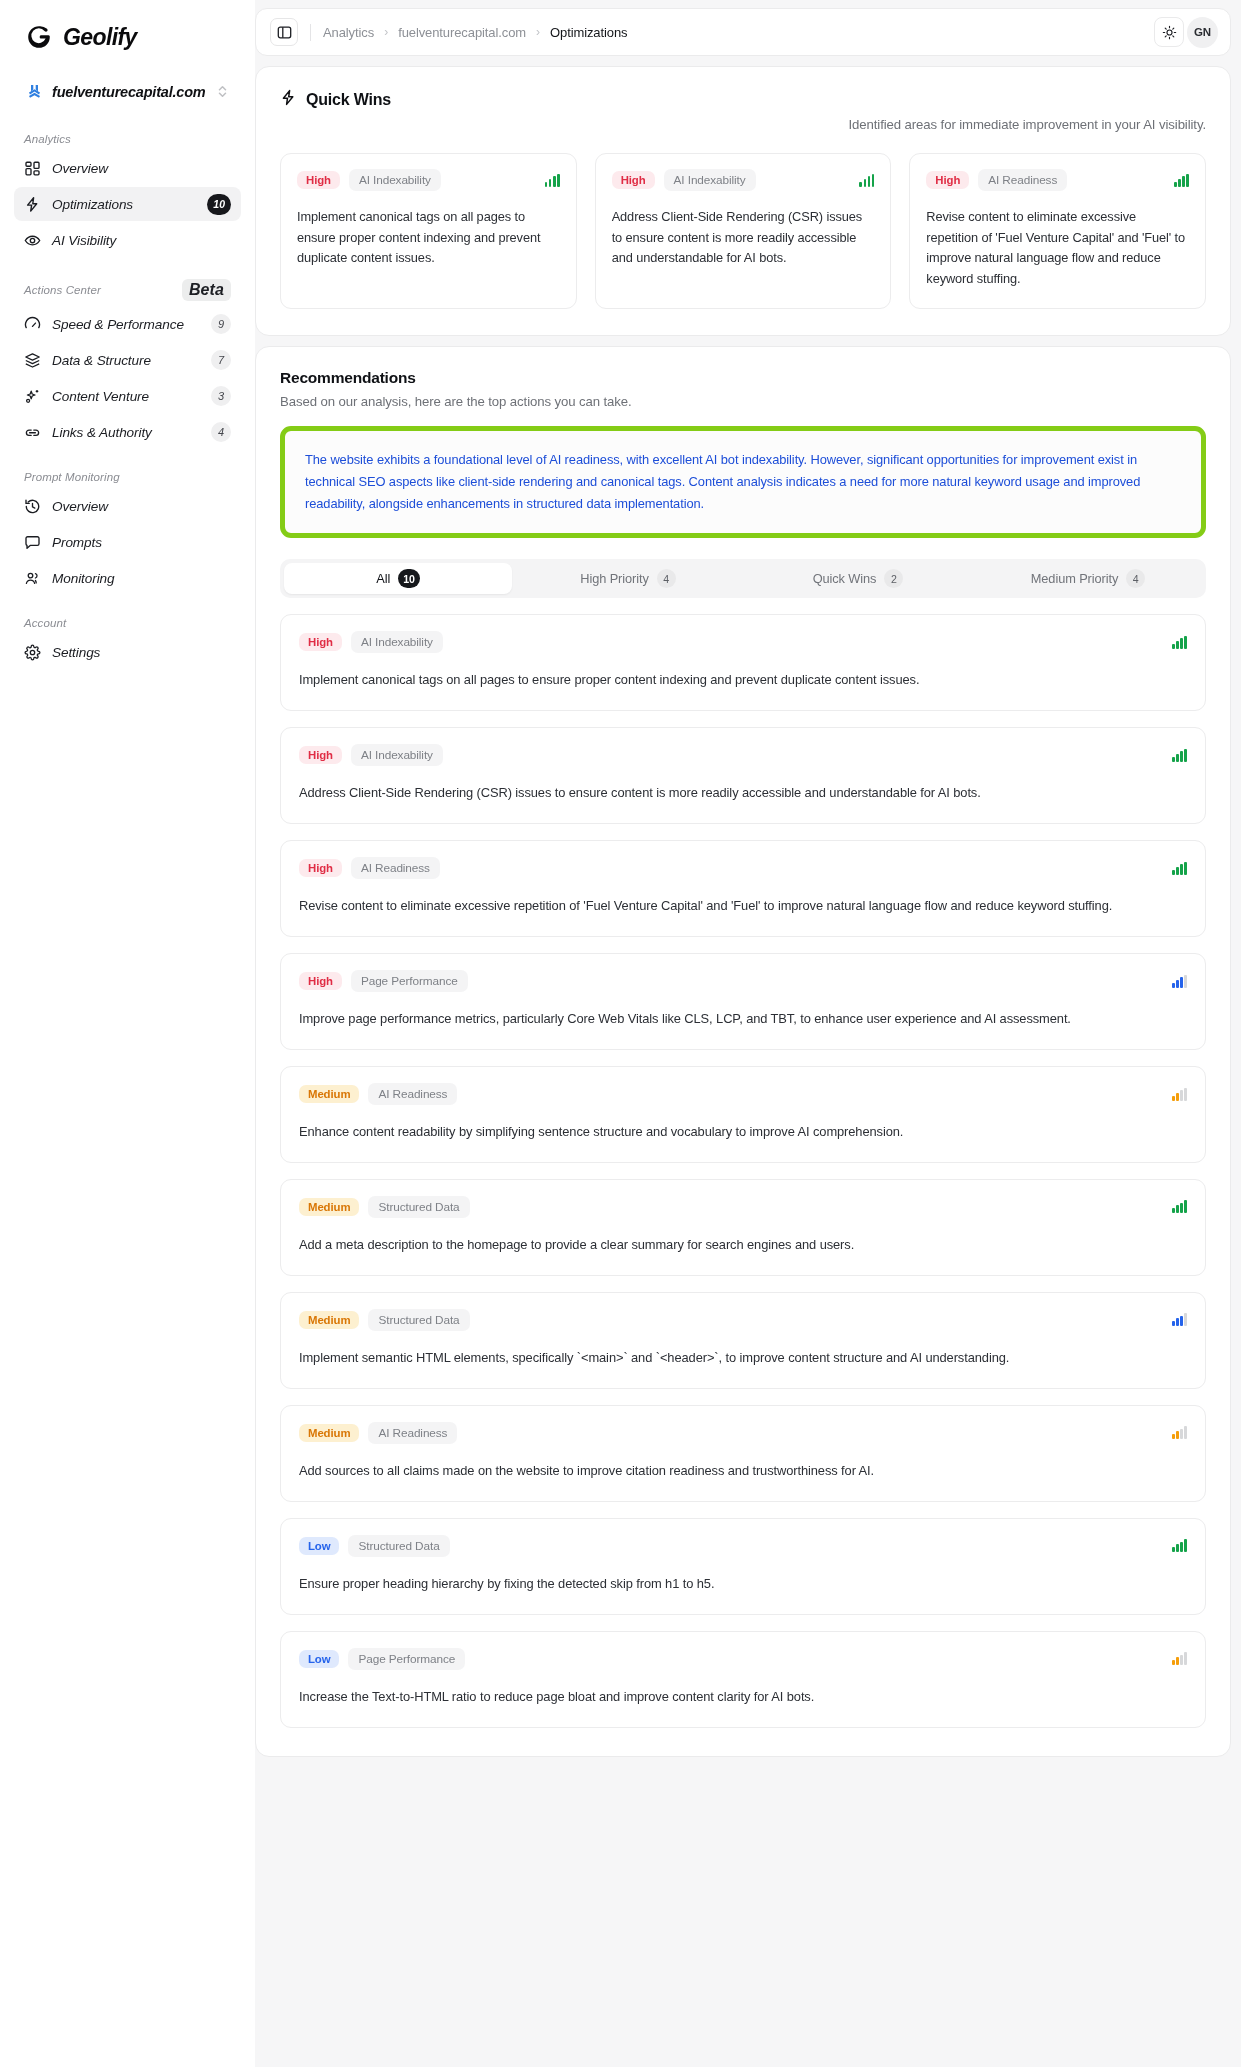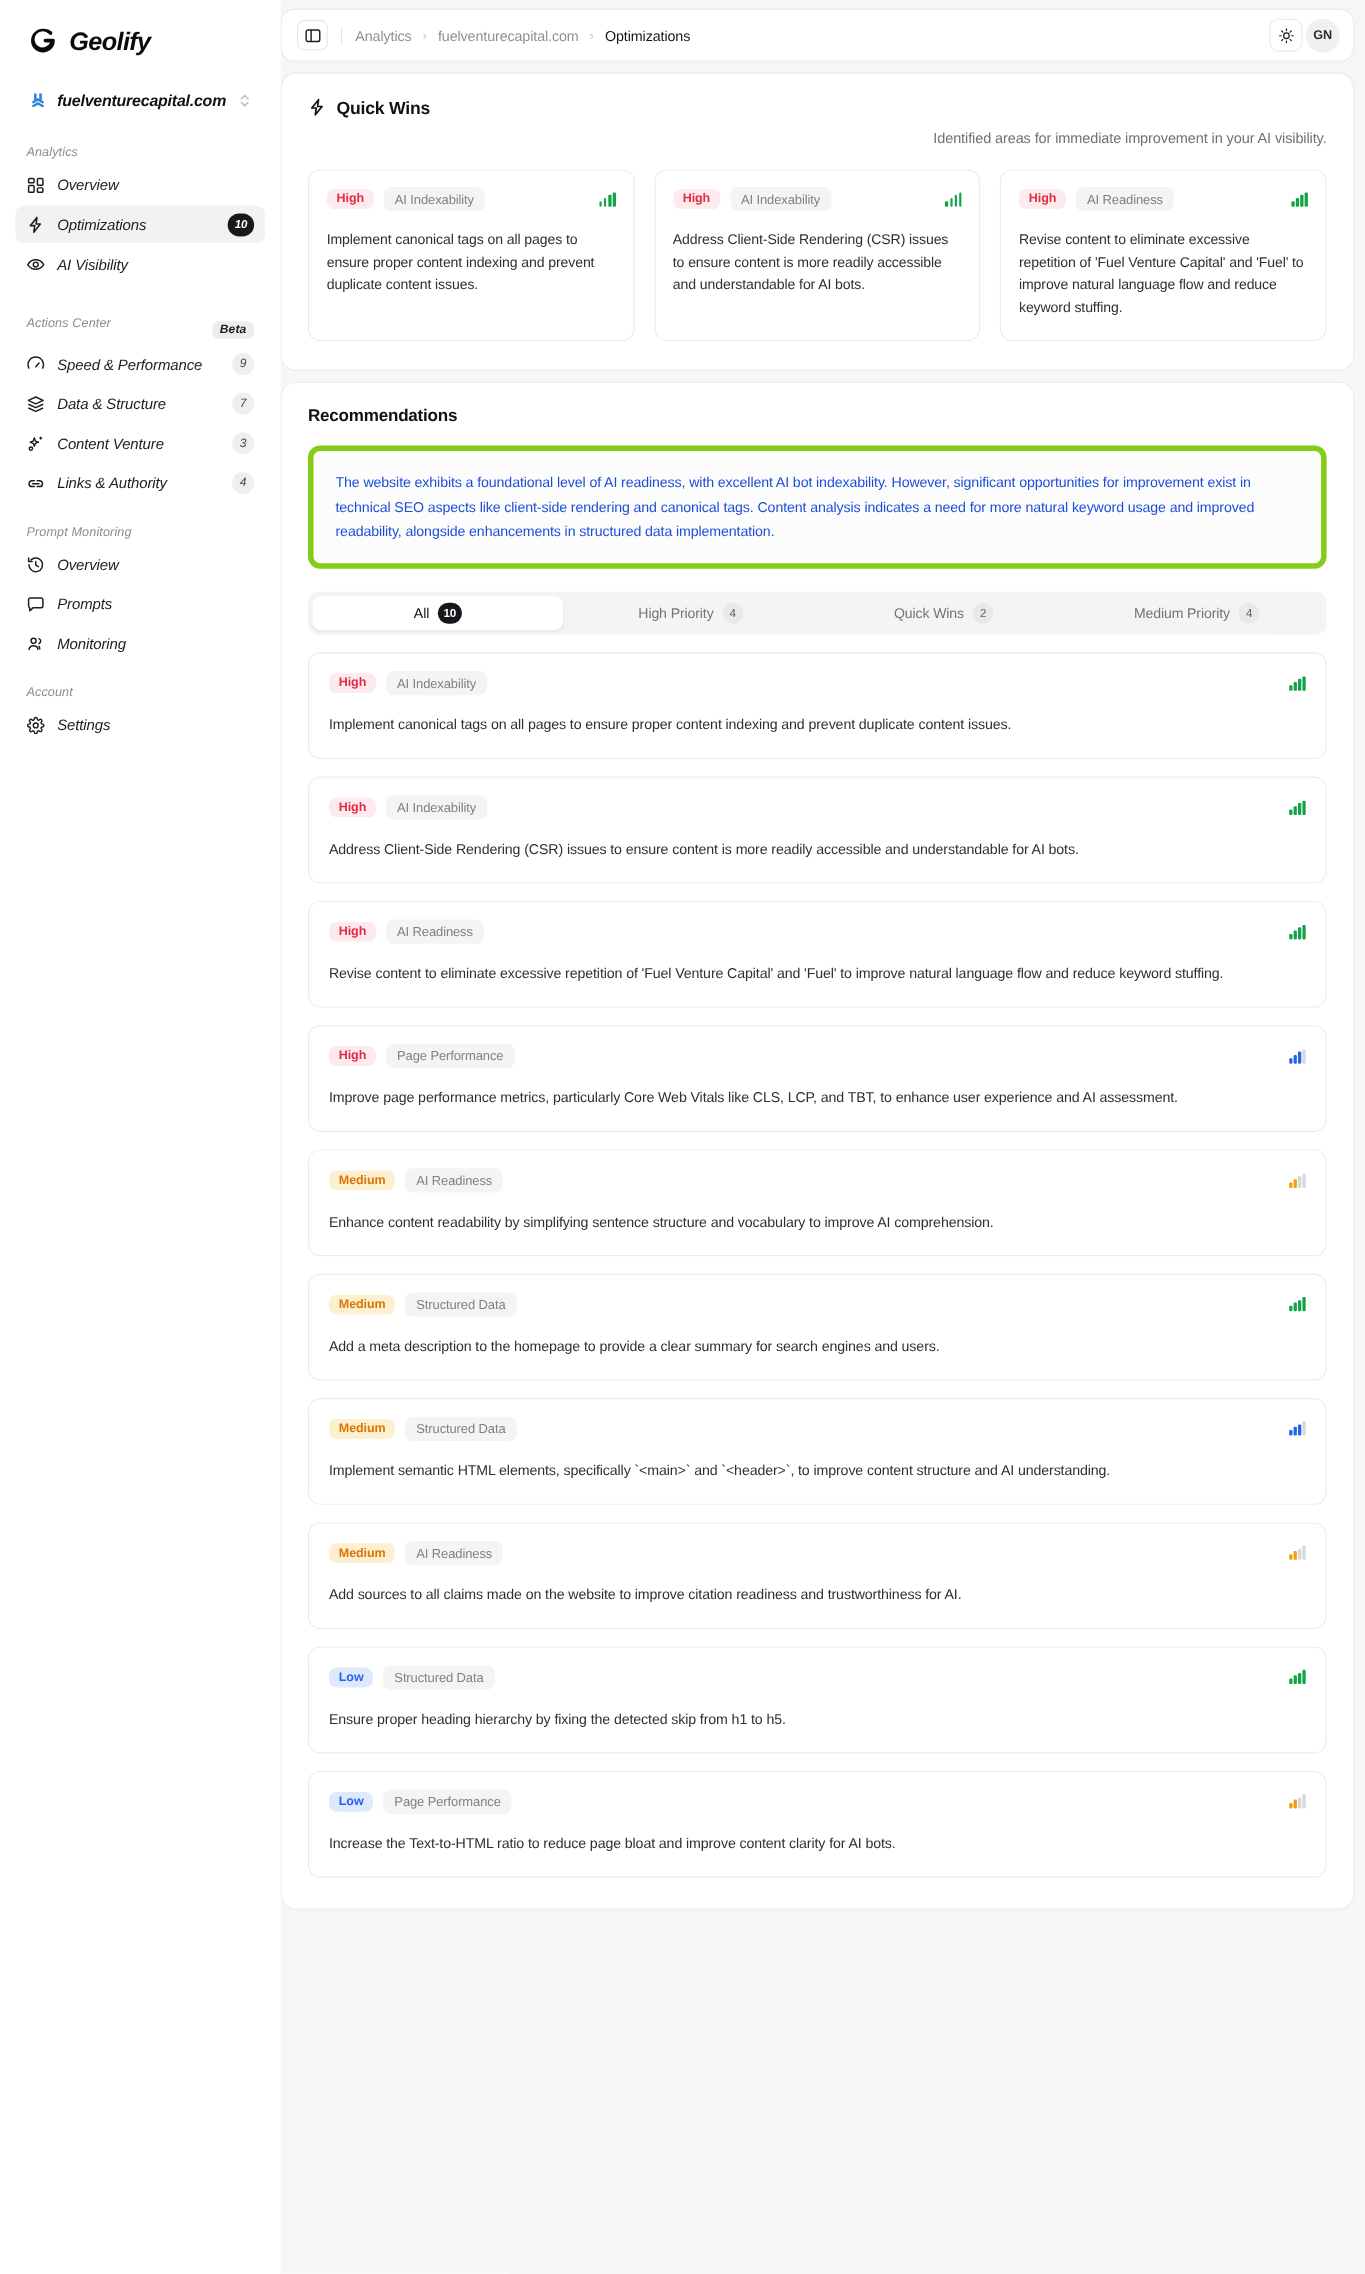--- a/index.html
+++ b/index.html
@@ -46,22 +46,22 @@
   .chev-ud { width: 13px; height: 15px; opacity: .55; }
 
   .nav-section { margin-top: 22px; }
   .nav-section:first-of-type { margin-top: 26px; }
   .section-label {
     display: flex; align-items: center; justify-content: space-between;
     font-size: 11.5px; color: #8b8d93; padding: 0 10px 6px 10px;
     letter-spacing: .1px;
   }
   .beta-pill {
-    font-size: 11px; font-weight: bold; color: #1d1f24;
-    background: #eceded; border-radius: 6px; padding: 2px 7px; margin-top: 13px;
+    font-size: 16px; font-weight: bold; color: #1d1f24;
+    background: #eceded; border-radius: 6px; padding: 2px 7px;
   }
   .nav-item {
     display: flex; align-items: center; gap: 11px;
     height: 34px; padding: 0 10px; border-radius: 8px;
     cursor: pointer; margin-bottom: 2px; position: relative;
   }
   .nav-item.active { background: #f2f2f3; }
   .nav-ico { width: 17px; height: 17px; flex: 0 0 17px; display:block; }
   .nav-label { font-size: 13.6px; color: #1b1d22; flex: 1; letter-spacing: -0.1px; }
   .count-dark {
@@ -408,20 +408,21 @@
               <i style="background: rgb(21, 163, 74);"></i>
             </span>
           </div>
           <div class="qw-text">Revise content to eliminate excessive repetition of 'Fuel Venture Capital' and 'Fuel' to improve natural language flow and reduce keyword stuffing.</div>
         </div>
       </div>
   </section>
 
   <section class="card rec">
     <h2 class="rec-h2">Recommendations</h2>
+    <p class="rec-sub">Based on our analysis, here are the top actions you can take.</p>
     <div class="summary">The website exhibits a foundational level of AI readiness, with excellent AI bot indexability. However, significant opportunities for improvement exist in technical SEO aspects like client-side rendering and canonical tags. Content analysis indicates a need for more natural keyword usage and improved readability, alongside enhancements in structured data implementation.</div>
     <div class="tabs">
         <div class="tab active">
           <span>All</span>
           <span class="tab-count">10</span>
         </div>
         <div class="tab">
           <span>High Priority</span>
           <span class="tab-count">4</span>
         </div>

